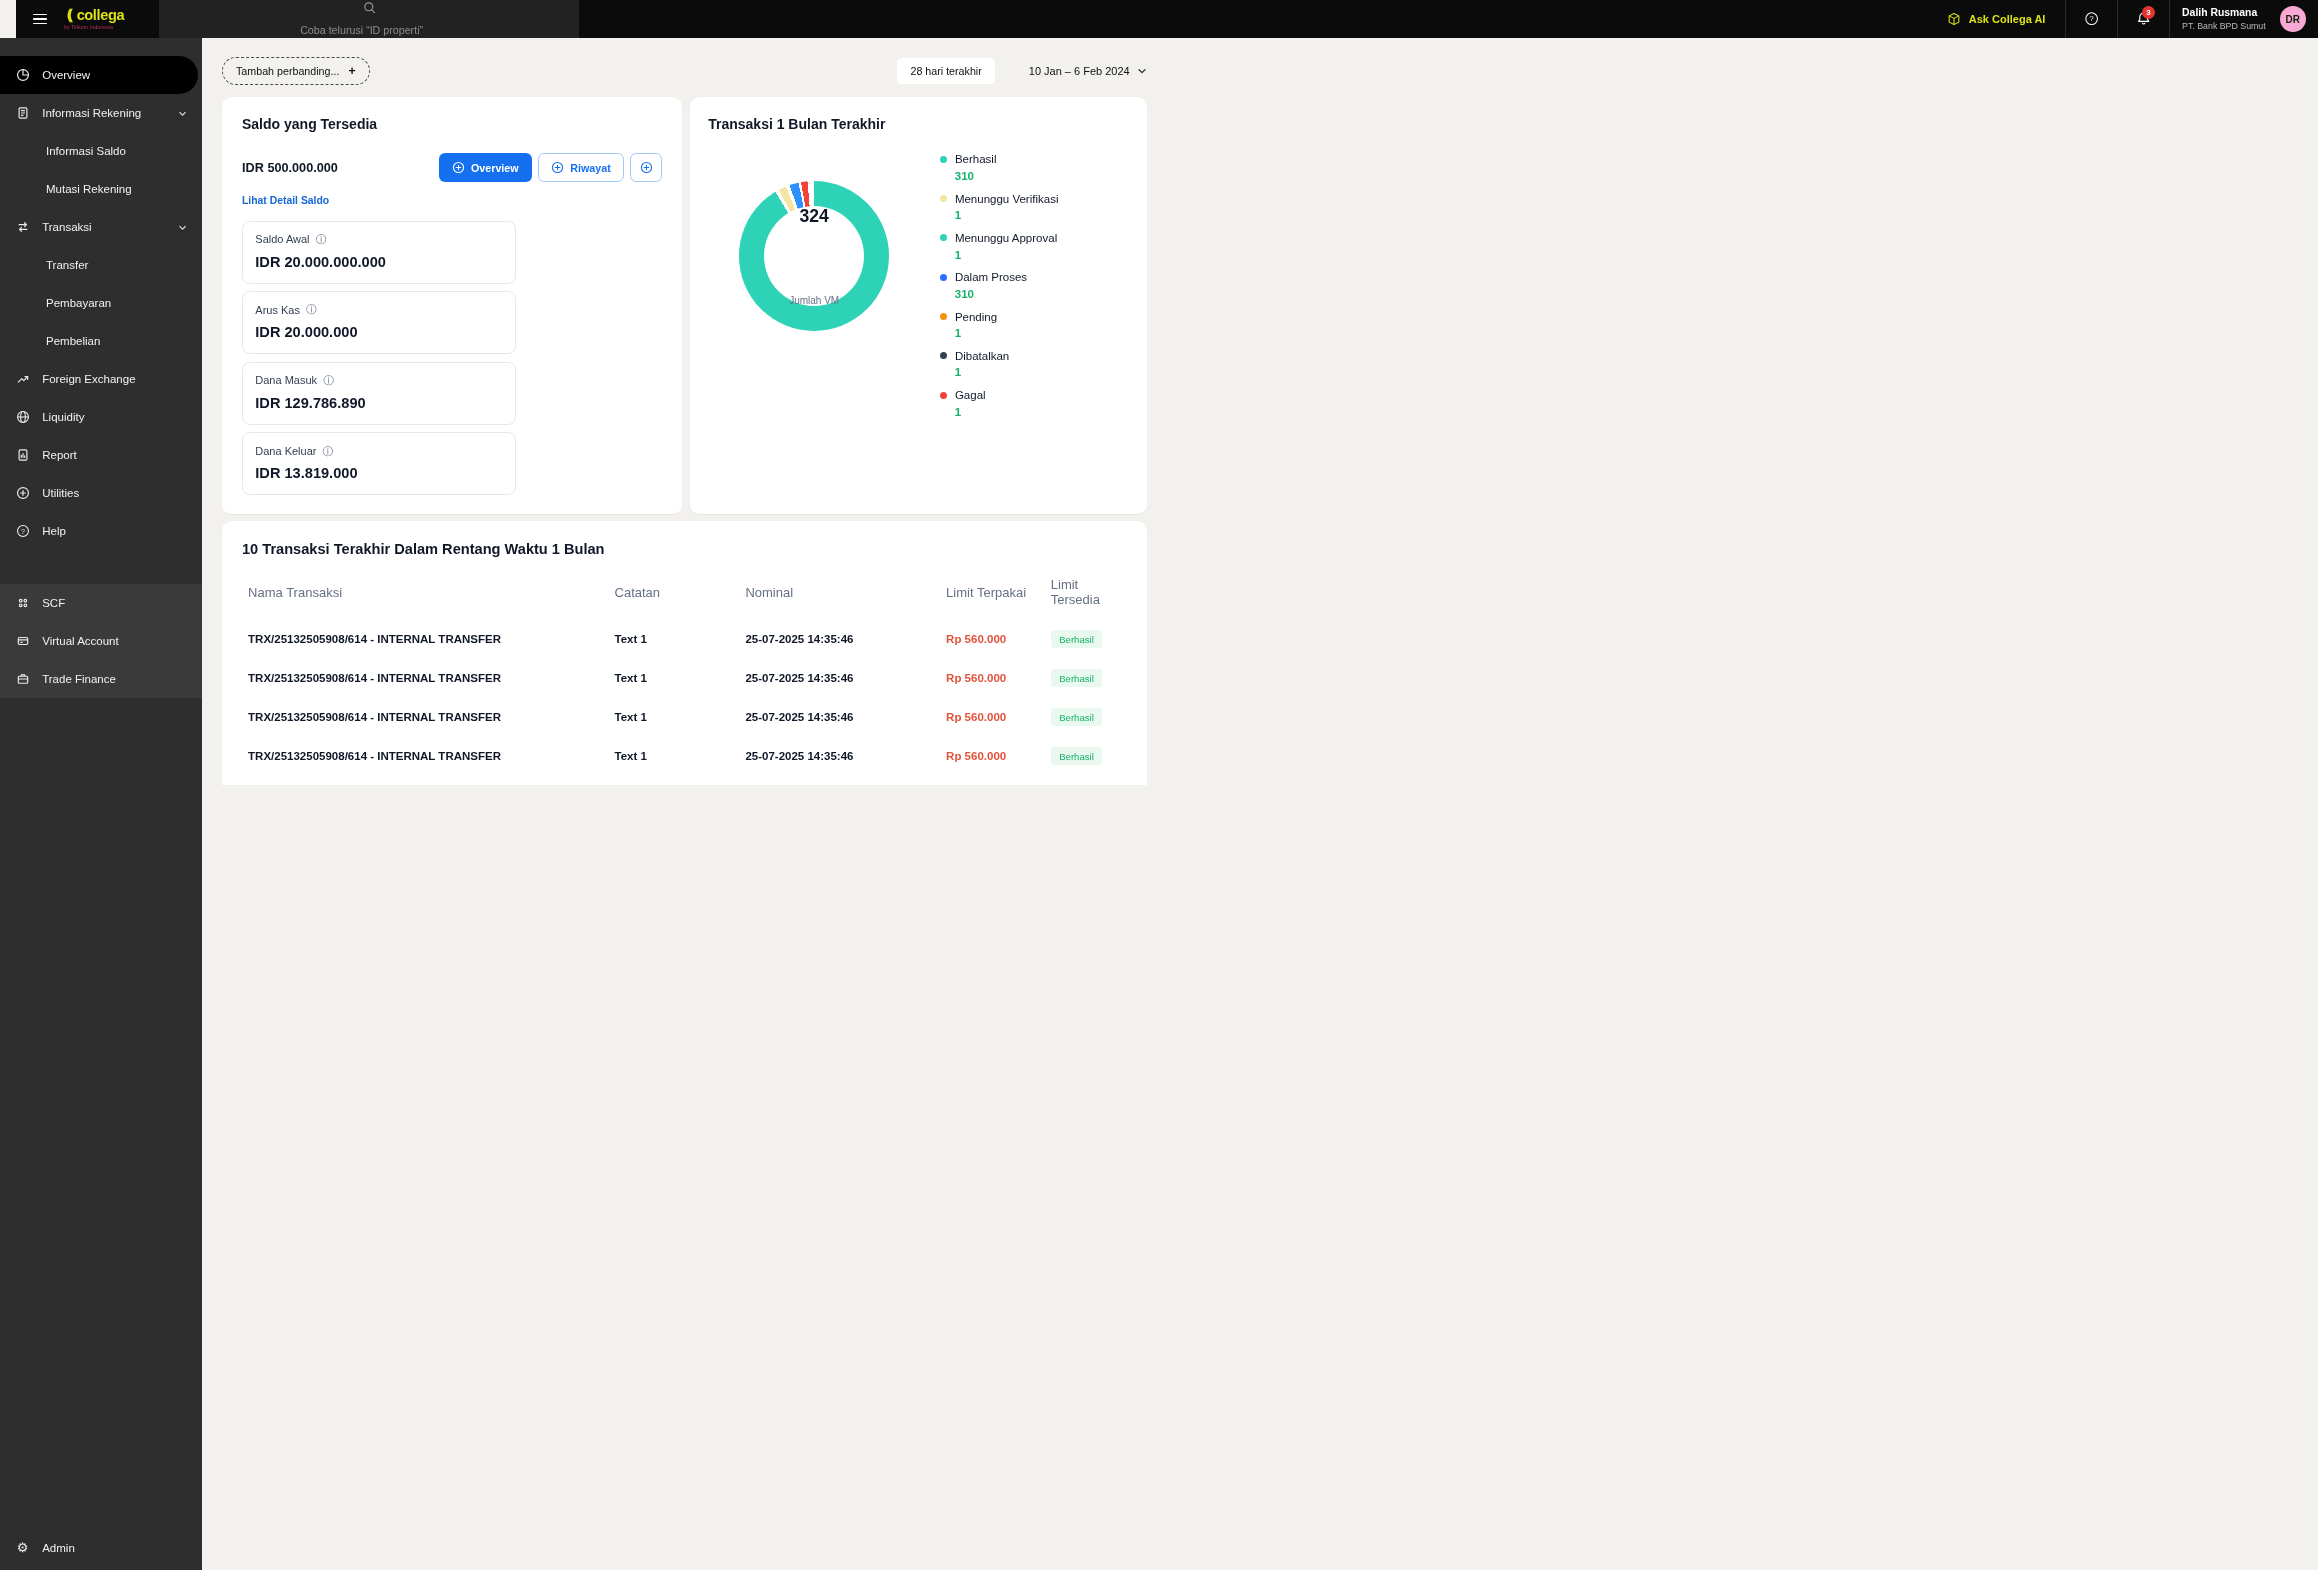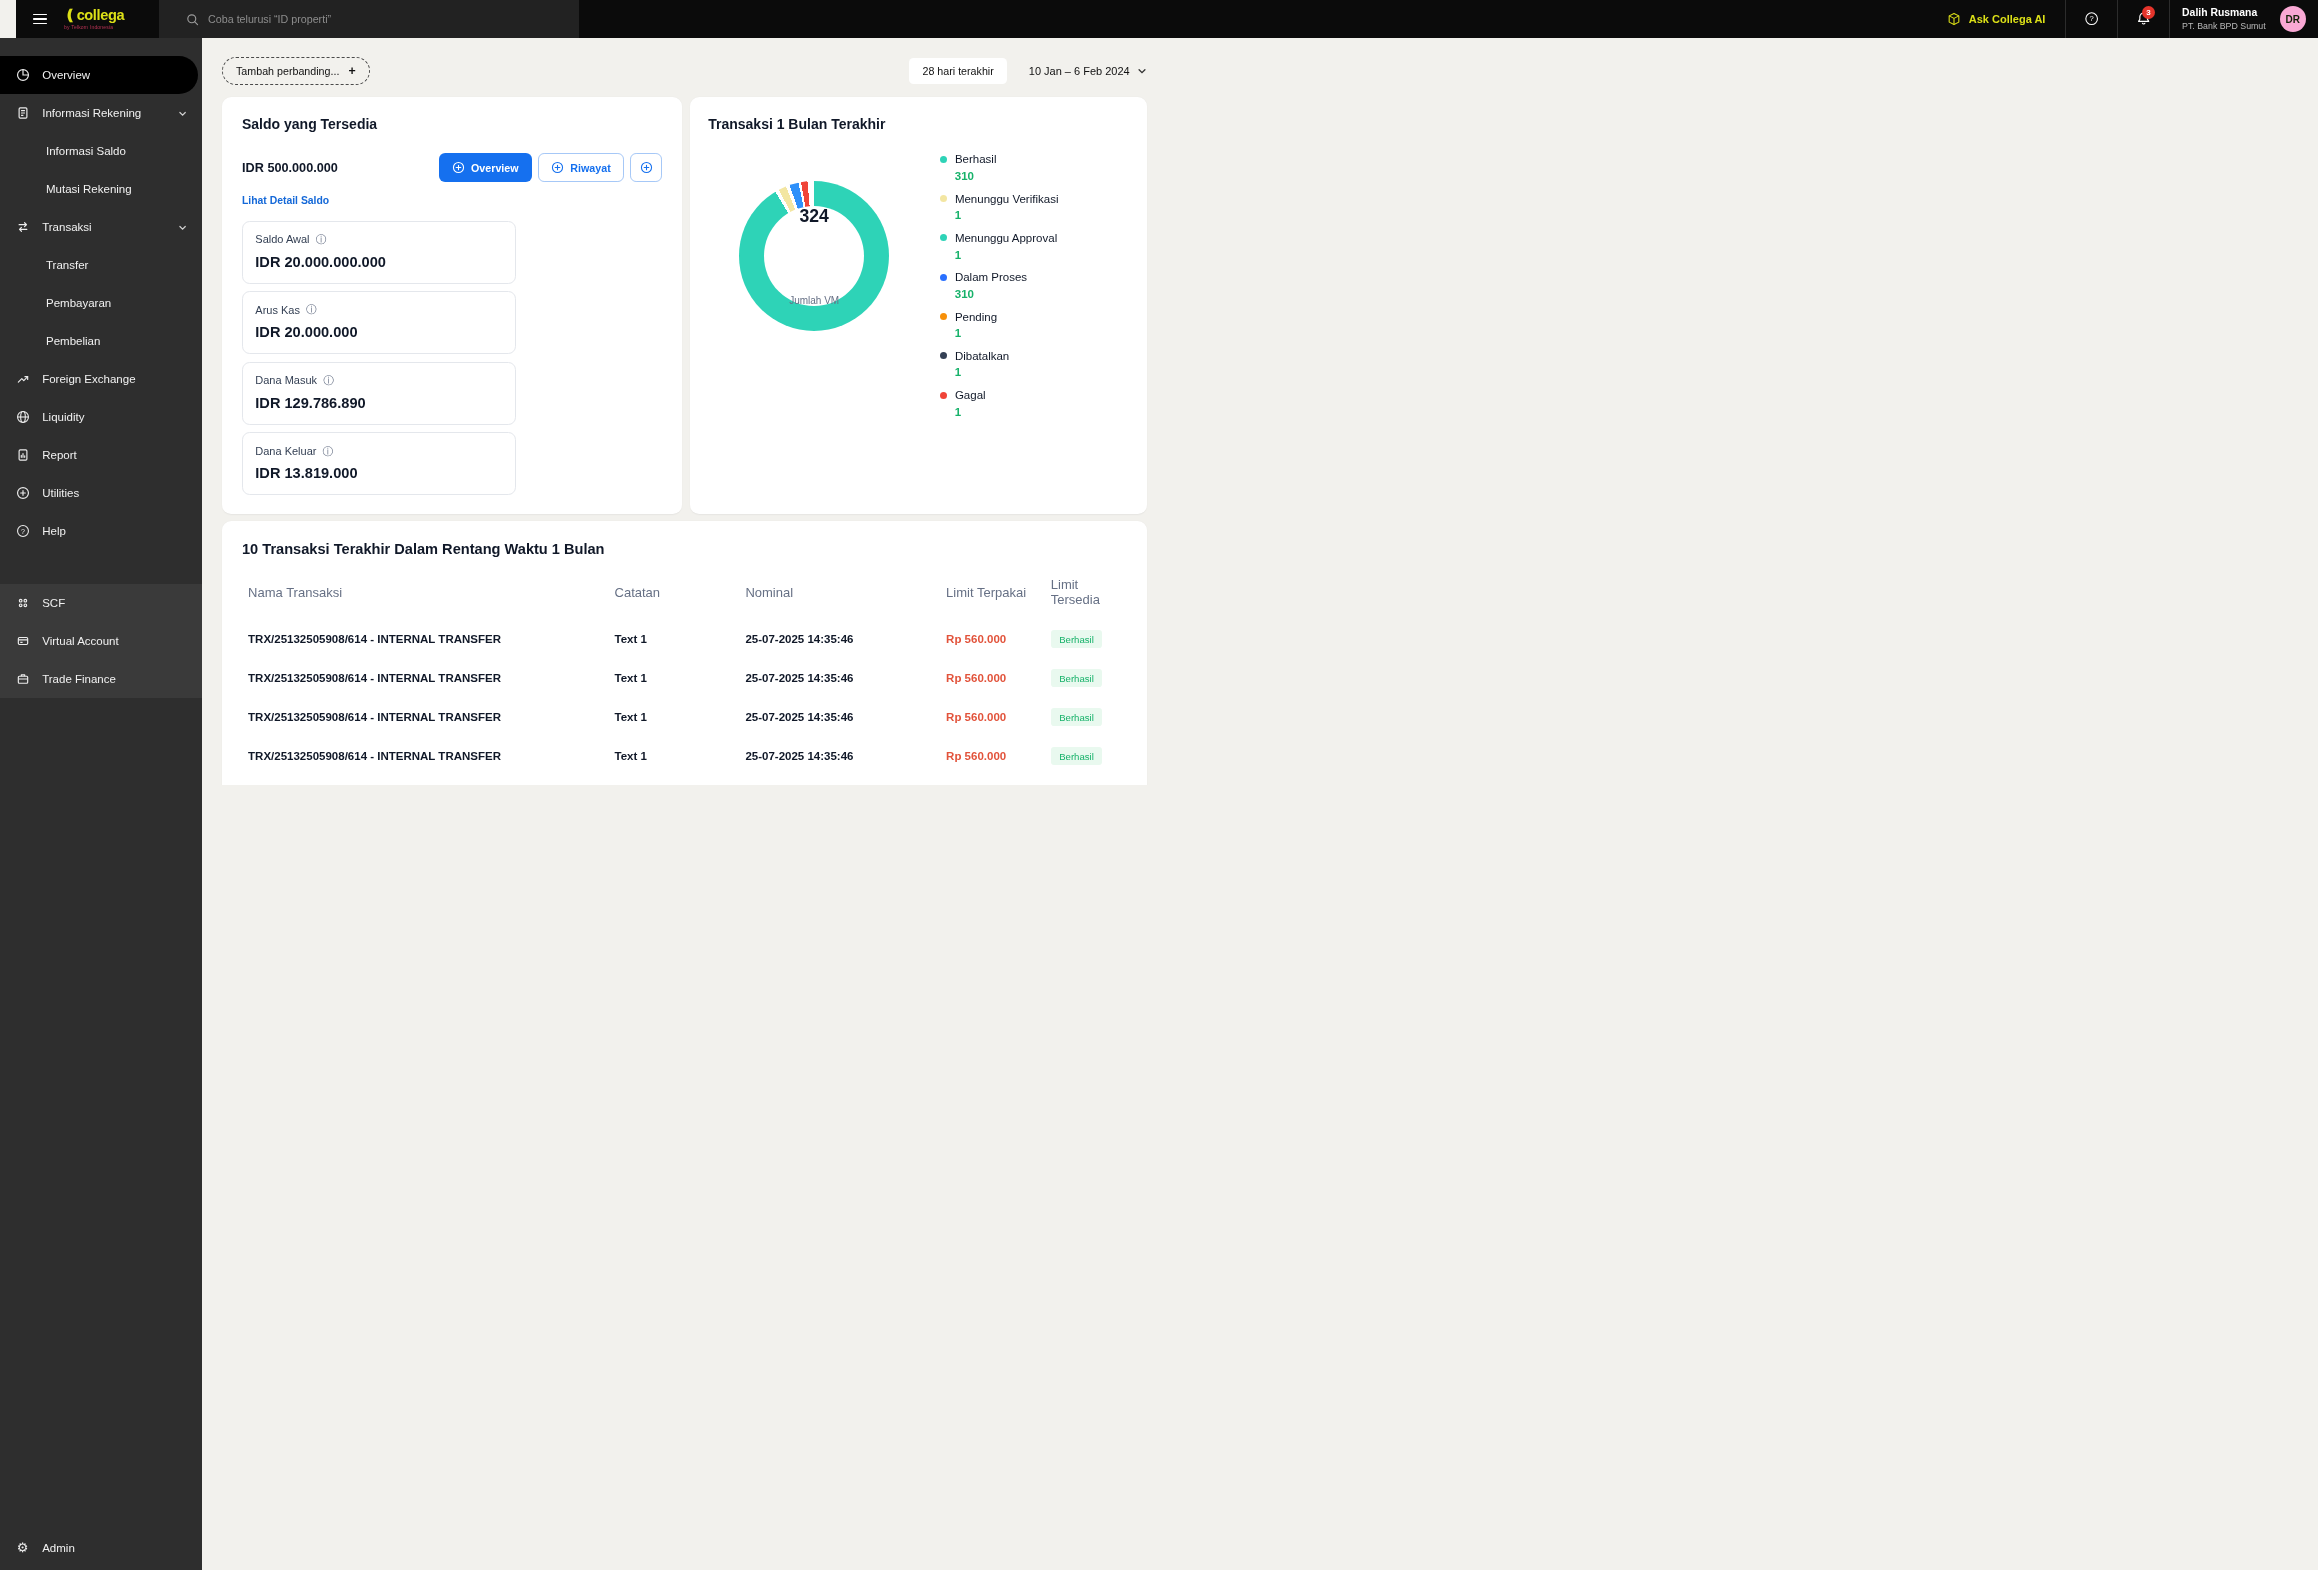--- a/index.html
+++ b/index.html
@@ -7,21 +7,21 @@
   body { font-family:"Liberation Sans", sans-serif; background:#f2f1ed; color:#111; }
 
   
   .topbar { position:fixed; top:0; left:16px; right:0; height:38px; background:#0b0b0b; display:flex; align-items:center; z-index:30; color:#fff; }
   .hamburger { width:48px; height:38px; display:flex; flex-direction:column; justify-content:center; align-items:center; gap:3.1px; cursor:pointer; }
   .hamburger span { display:block; width:14px; height:1.5px; background:#fff; border-radius:0.8px; }
   .logo { display:flex; flex-direction:column; line-height:1; margin-right:35px; cursor:default; }
   .logo-text { font-size:14.6px; font-weight:bold; color:#dce017; letter-spacing:-0.4px; }
   .logo-text::before { content:"❪"; color:#dce017; font-weight:bold; margin-right:0.8px; }
   .logo-sub { font-size:5px; color:#b35; margin-top:1.5px; letter-spacing:0.2px; }
-  .search { width:420px; height:38px; background:#222; display:flex; align-items:center; gap:8.4px; padding:0 26px; }
+  .search { width:420px; height:38px; background:#222; display:flex; align-items:center; gap:8.4px; padding:0 17px;flex-direction:column; }
   .search input { flex:1; background:transparent; border:none; outline:none; color:#bdbdbd; font-size:10.7px; font-family:"Liberation Sans",sans-serif; }
   .search input::placeholder { color:#8d8d8d; }
   .tb-right { margin-left:auto; display:flex; align-items:center; height:38px; }
   .ask-ai { display:flex; align-items:center; gap:7px; color:#dce017; font-size:11px; font-weight:bold; padding:0 20px; cursor:pointer; }
   .tb-divider { width:0.8px; height:38px; background:#2c2c2c; }
   .icon-btn { width:51px; height:38px; display:flex; align-items:center; justify-content:center; cursor:pointer; position:relative; }
   .notif-badge { position:absolute; top:6.1px; right:14px; min-width:13px; height:13px; background:#e5342b; color:#fff; border-radius:7px; font-size:8px; font-weight:bold; display:flex; align-items:center; justify-content:center; padding:0 3.1px; }
   .user-block { padding:0 14px 0 12.3px; cursor:pointer; }
   .user-name { font-size:10.4px; font-weight:bold; color:#fff; }
   .user-org { font-size:8.8px; color:#b9b9b9; margin-top:2.3px; }
@@ -37,21 +37,21 @@
   .side-section { background:#3a3a3a; margin-top:34px; }
   .side-admin { margin-top:auto; margin-bottom:3.1px; }
   .gear-glyph { font-size:13px; color:#ececec; line-height:1; }
 
   
   .main { margin-left:202px; padding:57px 12.3px 0 20px; }
   .greeting { font-size:21px; font-weight:bold; color:#101010; margin-bottom:18.4px; letter-spacing:-0.3px; }
   .controls { display:flex; align-items:center; margin-bottom:12.3px; }
   .dashed-btn { display:flex; align-items:center; gap:9.2px; border:1.2px dashed #4a4a4a; border-radius:14.6px; padding:6.1px 13px; font-size:10.7px; color:#111; background:transparent; cursor:pointer; }
   .dashed-plus { font-size:12.3px; font-weight:bold; }
-  .controls-right { margin-left:auto; display:flex; align-items:center; gap:22px;text-align:center; }
+  .controls-right { margin-left:auto; display:flex; align-items:center; gap:34px;text-align:center; }
   .period-chip { background:#fff; border-radius:4.6px; padding:7px 13px; font-size:10.7px; color:#111; cursor:pointer; }
   .date-range { display:flex; align-items:center; gap:7px; font-size:11px; color:#111; cursor:pointer; }
 
   .cards-row { display:flex; gap:7.7px; align-items:stretch; }
   .card { background:#fff; border-radius:9.2px; box-shadow:0 0.8px 1.5px rgba(16,24,40,0.05); }
   .balance-card { flex:1; padding:18.4px 20px; }
   .tx-card { flex:1; padding:18.4px 18.4px; }
   .card-title { font-size:14px; font-weight:bold; color:#101828; }
 
   .amount-row { display:flex; align-items:center; margin-top:21.5px; }

